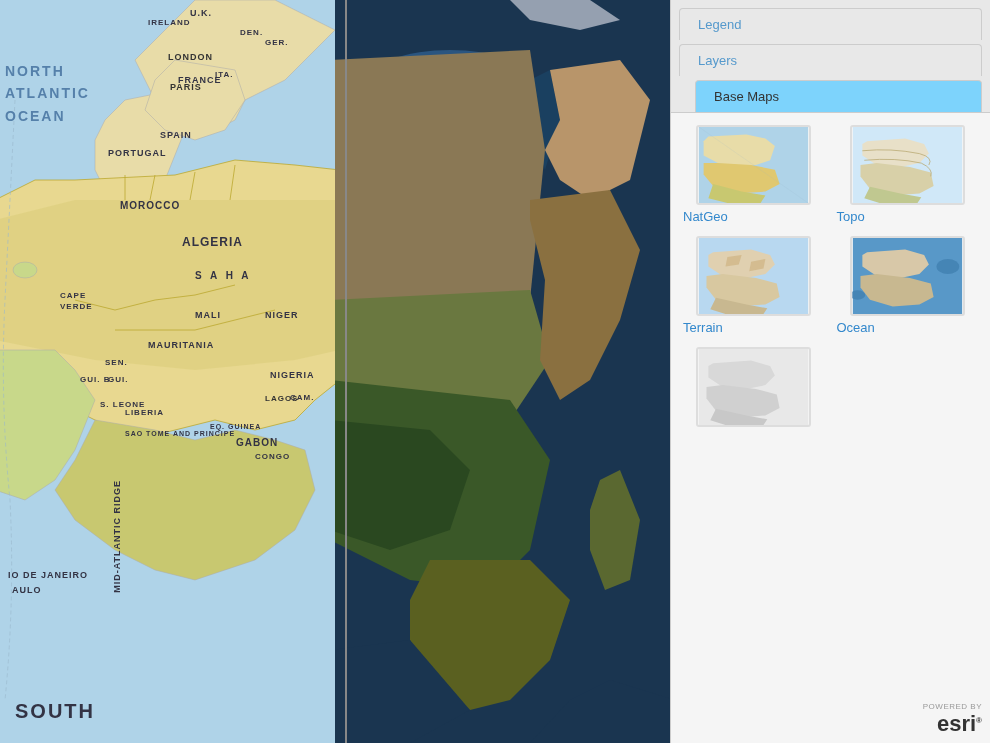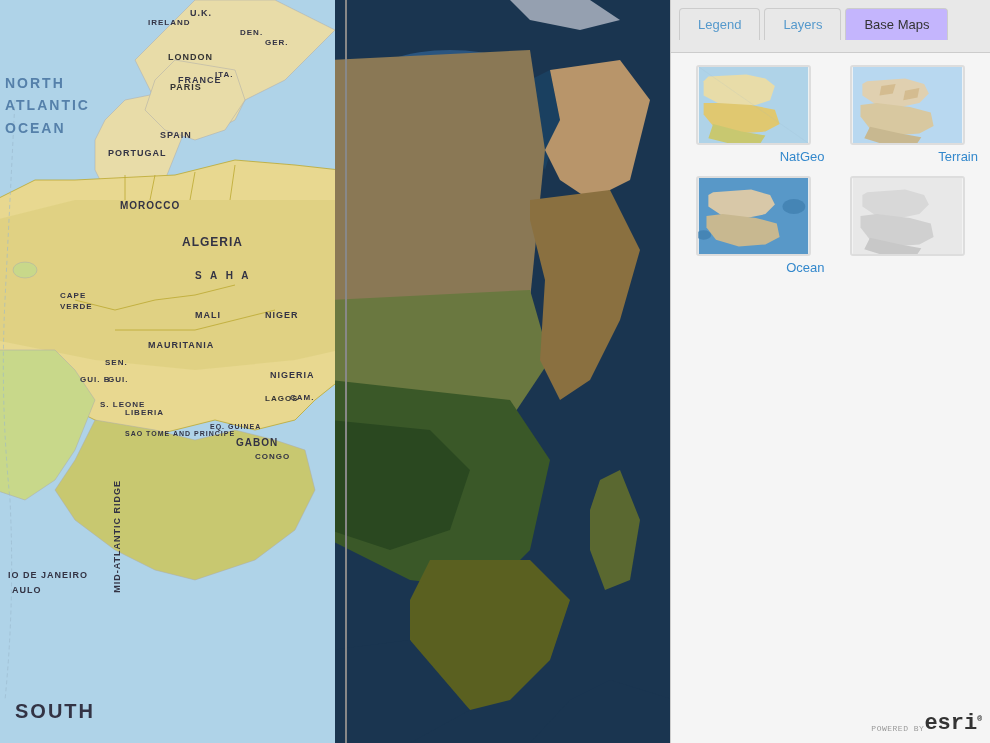--- a/index.html
+++ b/index.html
@@ -44,21 +44,20 @@
       text-transform: uppercase;
       letter-spacing: 1px;
       pointer-events: none;
       white-space: nowrap;
     }
 
     .map-label.ocean {
       color: #5580aa;
       font-size: 13px;
       letter-spacing: 2px;
-      margin-top: 12px;
     }
 
     .map-label.city {
       color: #333;
       font-size: 9px;
       font-weight: bold;
     }
 
     
     .natgeo-svg {
@@ -81,59 +80,61 @@
       border-left: 1px solid #ccc;
       display: flex;
       flex-direction: column;
     }
 
     
     #tabs {
       display: flex;
       background: #e8e8e8;
       border-bottom: 1px solid #ccc;
-      padding: 8px 8px 12px 8px;
+      padding: 8px 8px 0 8px;
       gap: 4px;
+      flex-direction: column;
     }
 
     .tab {
       padding: 8px 18px;
       border: 1px solid #ccc;
       border-bottom: none;
       border-radius: 4px 4px 0 0;
       cursor: pointer;
       font-size: 13px;
       color: #5599cc;
       background: #e8e8e8;
       font-weight: 500;
     }
 
     .tab.active {
-      background: #c4b5fd;
+      background: #7dd3fc;
       color: #333;
       border-color: #ccc;
       z-index: 2;
+      margin-left: 16px;
     }
 
     
     #basemaps-content {
       padding: 12px;
       overflow-y: auto;
       flex: 1;
     }
 
     .basemap-grid {
       display: grid;
       grid-template-columns: 1fr 1fr;
       gap: 12px;
     }
 
     .basemap-item {
       cursor: pointer;
-      text-align: right;
+      text-align: left;
     }
 
     .basemap-thumb {
       width: 115px;
       height: 80px;
       border: 2px solid #ddd;
       border-radius: 3px;
       overflow: hidden;
       margin: 0 auto 4px;
       position: relative;
@@ -150,22 +151,22 @@
       width: 100%;
       height: 100%;
     }
 
     
     #esri-logo {
       position: absolute;
       bottom: 8px;
       right: 8px;
       display: flex;
+      flex-direction: column;
       align-items: flex-end;
-      font-family: Liberation Mono, monospace;
     }
 
     .powered-by {
       font-size: 8px;
       color: #999;
       letter-spacing: 0.5px;
       text-transform: uppercase;
       margin-bottom: 2px;
     }
 
@@ -309,20 +310,34 @@
             <rect width="115" height="80" fill="#afd3e8"></rect>
             <polygon points="10,10 50,8 70,12 80,20 75,35 60,40 40,42 20,38 5,30 5,15" fill="#e8dca8"></polygon>
             <polygon points="20,38 55,40 80,45 85,60 70,68 40,70 15,62 5,50 5,38" fill="#e0c870"></polygon>
             <polygon points="15,60 45,68 70,72 65,80 30,80 10,75" fill="#c8c870"></polygon>
             <line x1="0" y1="0" x2="115" y2="80" stroke="#9ab8cc" stroke-width="0.5" opacity="0.3"></line>
           </svg>
         </div>
         <div class="basemap-label">NatGeo</div>
       </div>
 
+      <div class="basemap-item">
+        <div class="basemap-thumb">
+          <svg viewBox="0 0 115 80" class="thumb-svg">
+            <rect width="115" height="80" fill="#d0e8f8"></rect>
+            <polygon points="15,15 55,12 75,18 80,28 70,38 50,42 25,40 10,30 10,18" fill="#e8e0c8"></polygon>
+            <polygon points="25,38 60,42 82,48 85,62 70,70 42,72 18,65 8,52 8,40" fill="#d8d0a8"></polygon>
+            <polygon points="18,63 50,70 72,74 68,80 28,80 12,75" fill="#c0c890"></polygon>
+
+            <path d="M10,25 Q40,22 70,28 Q85,32 80,40" stroke="#b8a870" fill="none" stroke-width="0.8"></path>
+            <path d="M12,35 Q45,32 72,38 Q85,44 82,52" stroke="#b8a870" fill="none" stroke-width="0.8"></path>
+          </svg>
+        </div>
+        <div class="basemap-label">Topo</div>
+      </div>
 
 
 
       <div class="basemap-item">
         <div class="basemap-thumb">
           <svg viewBox="0 0 115 80" class="thumb-svg">
             <rect width="115" height="80" fill="#b8d8f0"></rect>
             <polygon points="15,15 55,12 75,18 80,28 70,38 50,42 25,40 10,30 10,18" fill="#e0d0b0"></polygon>
             <polygon points="25,38 60,42 82,48 85,62 70,70 42,72 18,65 8,52 8,40" fill="#d8c8a0"></polygon>
             <polygon points="18,63 50,70 72,74 68,80 28,80 12,75" fill="#c8b890"></polygon>

